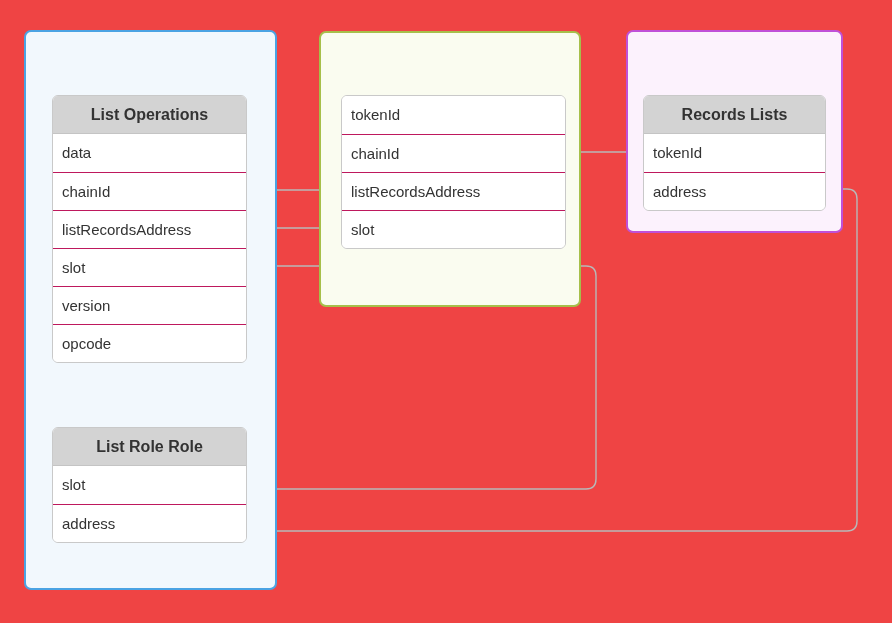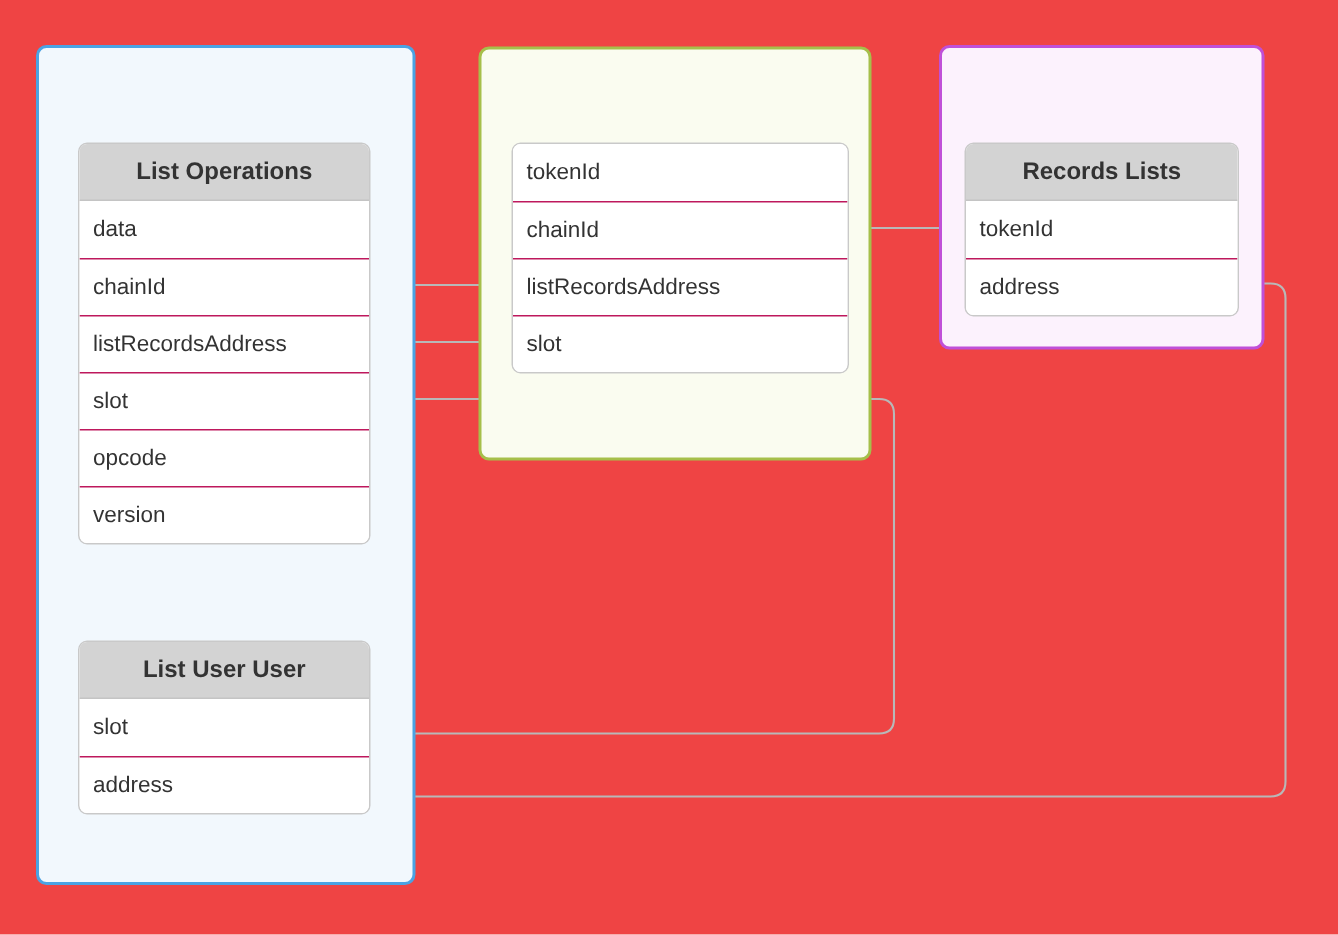--- a/index.html
+++ b/index.html
@@ -108,25 +108,25 @@
       <div class="cluster" style="left: 626px; top: 30px; width: 217px; height: 203px; border-color: rgb(192, 80, 216); background: rgb(252, 242, 253);"></div>
       <div class="cluster-title" style="left: 626px; width: 217px; top: 52px;">Account Metadata</div>
     </div>
   <div id="entities-layer">
       <div class="entity" style="left: 52px; top: 95px; width: 195px;">
         <div class="entity-header">List Operations</div>
         <div class="entity-row first">data</div>
         <div class="entity-row">chainId</div>
         <div class="entity-row">listRecordsAddress</div>
         <div class="entity-row">slot</div>
+        <div class="entity-row">version</div>
         <div class="entity-row">opcode</div>
-        <div class="entity-row">version</div>
       </div>
       <div class="entity" style="left: 52px; top: 427px; width: 195px;">
-        <div class="entity-header">List User User</div>
+        <div class="entity-header">List Role Role</div>
         <div class="entity-row first">slot</div>
         <div class="entity-row">address</div>
       </div>
       <div class="entity" style="left: 341px; top: 95px; width: 225px;">
         <div class="entity-row first">tokenId</div>
         <div class="entity-row">chainId</div>
         <div class="entity-row">listRecordsAddress</div>
         <div class="entity-row">slot</div>
       </div>
       <div class="entity" style="left: 643px; top: 95px; width: 183px;">

